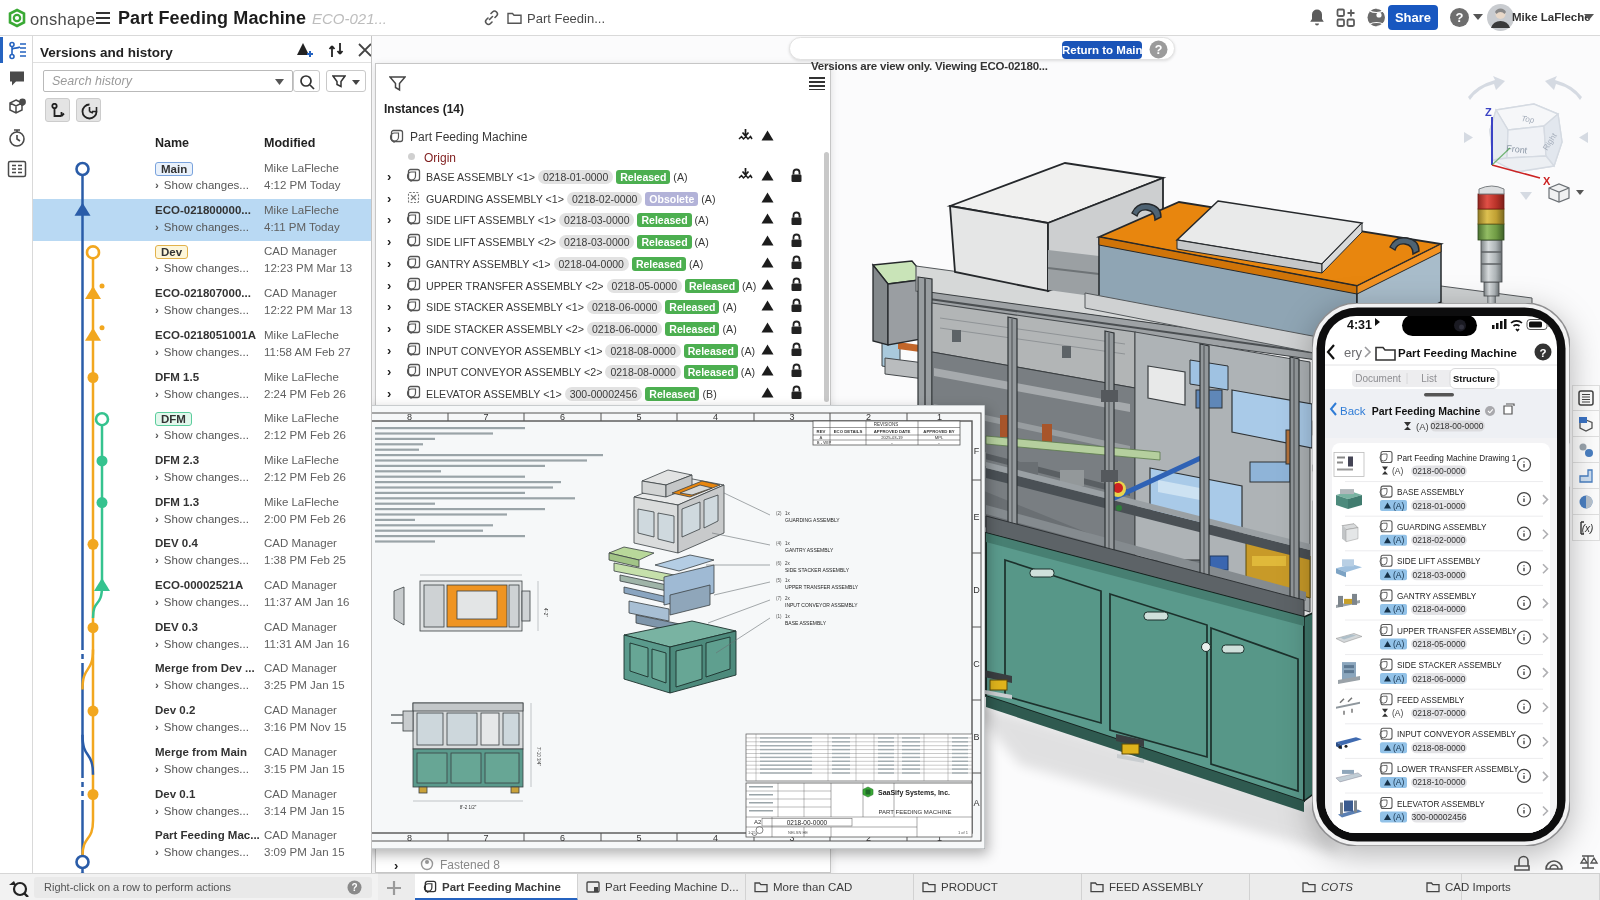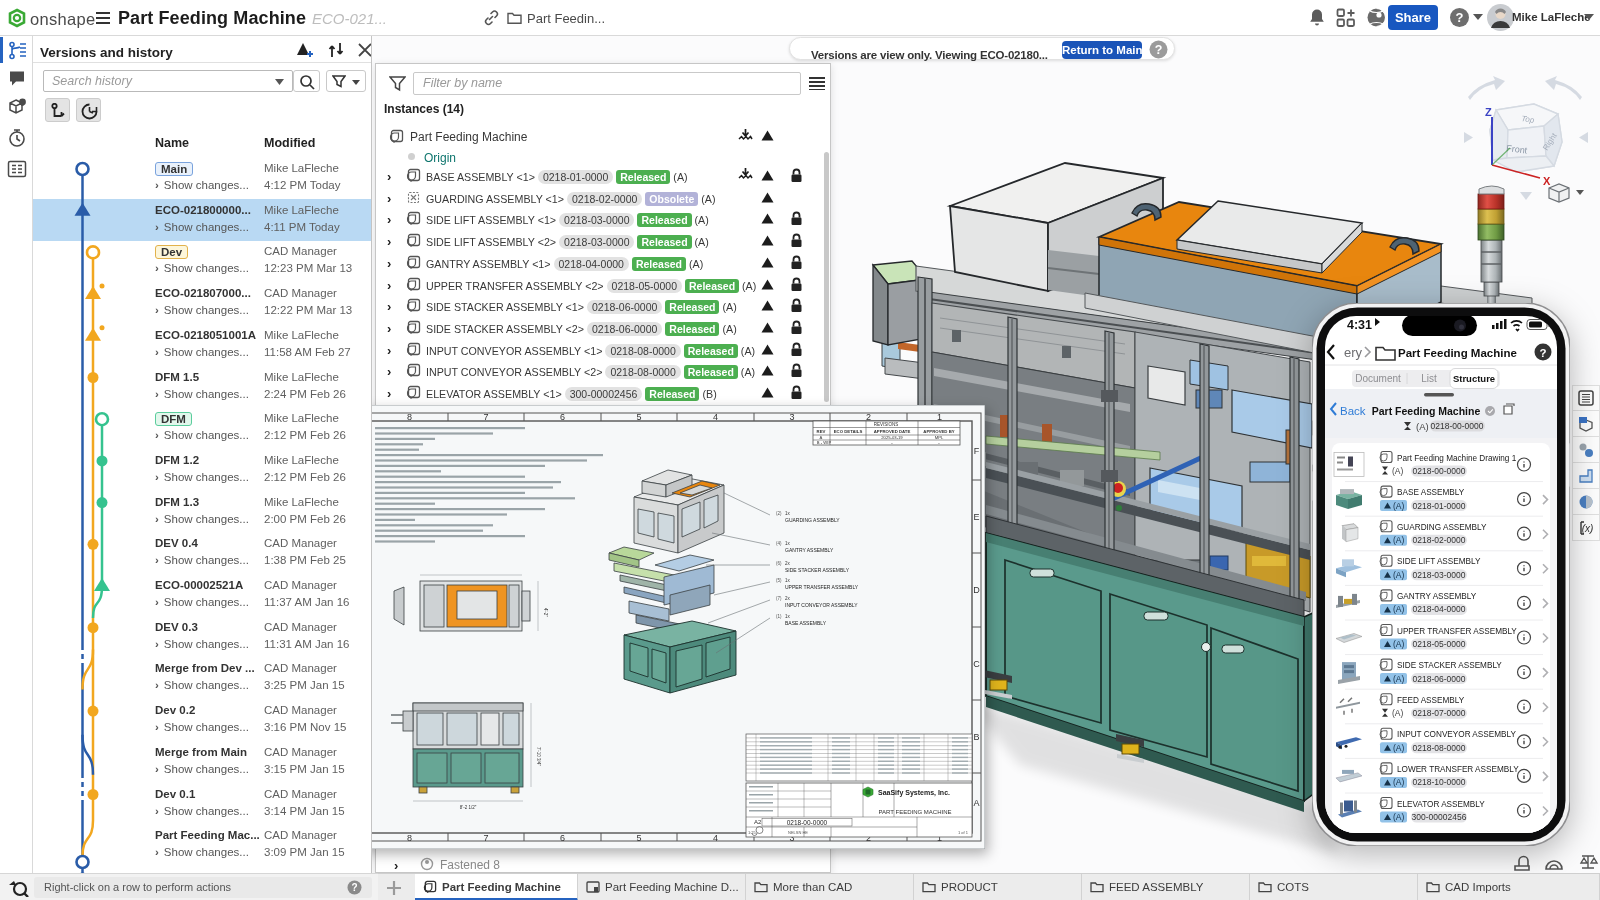--- a/index.html
+++ b/index.html
@@ -39,21 +39,21 @@
 
 
 #statusbar { left:0; top:873px; width:378px; height:27px; background:#f2f2f2; border-top:1px solid #d6d6d6; z-index:60; }
 #statusbox { position:absolute; left:34px; top:3px; width:338px; height:21px; background:#e9e9e9; border-radius:3px; font-size:11px; color:#555; line-height:21px; padding-left:10px;}
 #tabbar { left:378px; top:873px; width:1222px; height:27px; background:#ececec; border-top:1px solid #cfcfcf; z-index:60; }
 .tab { position:absolute; top:0; height:27px; border-right:1px solid #d2d2d2; font-size:11.5px; color:#3c3c3c; line-height:26px; white-space:nowrap; overflow:hidden;}
 .tab.active { background:#fff; border-bottom:3px solid #2563c0; font-weight:bold; }
 
 
 #notif { left:789px; top:37px; width:386px; height:23px; background:#fff; border:1px solid #e2e2e2; border-radius:12px; box-shadow:0 1px 3px rgba(0,0,0,0.12); z-index:30; }
-#notif .t { position:absolute; left:21px; top:11px; font-size:11.5px; font-weight:bold; color:#333; white-space:nowrap; letter-spacing:-0.2px; }
+#notif .t { position:absolute; left:21px; top:22px; font-size:11.5px; font-weight:bold; color:#333; white-space:nowrap; letter-spacing:-0.2px; }
 #rtm { position:absolute; left:272px; top:2.5px; width:80px; height:18px; background:#1a54b8; border-radius:4px; color:#fff; font-size:11.5px; font-weight:bold; text-align:center; line-height:18px; white-space:nowrap; }
 
 
 #ipanel { left:375px; top:63px; width:456px; height:810px; background:#fff; border:1px solid #c6c6c6; box-shadow:0 2px 8px rgba(0,0,0,0.12); z-index:20; overflow:hidden; }
 #ifilter { position:absolute; left:37px; top:8px; width:388px; height:23px; border:1px solid #c9c9c9; border-radius:2px; font-size:12.5px; font-style:italic; color:#9a9a9a; line-height:21px; padding-left:9px; }
 .irow { position:absolute; left:0; width:454px; height:22px; font-size:10.7px; color:#383838; white-space:nowrap; }
 .irow .chev { position:absolute; left:11px; top:3px; color:#222; font-size:13px; font-weight:bold;}
 .gbadge { display:inline-block; background:#e2e2e2; border-radius:7px; padding:0 5px; font-size:10.5px; color:#3b3b3b; height:14px; line-height:14px; }
 .rbadge { display:inline-block; background:#4caf50; border-radius:3px; padding:0 4px; font-size:10.5px; color:#fff; font-weight:bold; height:14px; line-height:14px;}
 .obadge { display:inline-block; background:#b2b2d8; border-radius:3px; padding:0 4px; font-size:10.5px; color:#fff; font-weight:bold; height:14px; line-height:14px;}
@@ -420,21 +420,21 @@
           <div class="by">Mike LaFleche</div>
           <div class="tm">2:24 PM Feb 26</div>
         </div>
         <div class="vrow" style="top:372.20000000000005px">
           <div class="nm"><span class="badge b-dfm">DFM</span></div>
           <div class="sc">Show changes...</div>
           <div class="by">Mike LaFleche</div>
           <div class="tm">2:12 PM Feb 26</div>
         </div>
         <div class="vrow" style="top:413.90000000000003px">
-          <div class="nm">DFM 1.2</div>
+          <div class="nm">DFM 2.3</div>
           <div class="sc">Show changes...</div>
           <div class="by">Mike LaFleche</div>
           <div class="tm">2:12 PM Feb 26</div>
         </div>
         <div class="vrow" style="top:455.6px">
           <div class="nm">DFM 1.3</div>
           <div class="sc">Show changes...</div>
           <div class="by">Mike LaFleche</div>
           <div class="tm">2:00 PM Feb 26</div>
         </div>
@@ -495,21 +495,20 @@
     <svg class="abs" style="left:359px;top:2px" width="19" height="19" viewBox="0 0 19 19">
         <circle cx="9.5" cy="9.5" r="9" fill="#9b9b9b"></circle>
         <text x="9.5" y="14" font-size="12.5" font-weight="bold" fill="#fff" text-anchor="middle">?</text>
       </svg>
   </div>
 
   <div class="abs" id="ipanel">
     <svg class="abs" style="left:13px;top:12px" width="17" height="16" viewBox="0 0 17 16">
         <path d="M1 1 h15 L10.5 7.5 v6.5 l-4 -2.5 v-4 Z" fill="none" stroke="#444" stroke-width="1.5"></path>
       </svg>
-    <div id="ifilter">Filter by name</div>
     <svg class="abs" style="left:433px;top:12px" width="16" height="14">
         <path d="M0 2h16M0 6h16M0 10h16M0 14h16" stroke="#333" stroke-width="2"></path>
       </svg>
     <div class="abs" style="left:8px;top:38px;font-size:12px;font-weight:bold;color:#222;">Instances (14)</div>
     <div id="irows">
         <div class="irow" style="top:63px">
           <span style="position:absolute;left:13px;top:2px"><svg width="15" height="15" viewBox="0 0 15 15" style="vertical-align:-3px">
               <rect x="2.5" y="1.5" width="11" height="11" rx="2" fill="#fff" stroke="#555" stroke-width="1.3"></rect>
               <path d="M5.5 4 a4 4 0 1 0 4 4 v-4 z" fill="none" stroke="#555" stroke-width="1.2"></path>
               <path d="M1.5 9.5 l4 4" stroke="#555" stroke-width="1.3"></path>
@@ -518,21 +517,21 @@
           <span style="position:absolute;left:362px;top:2px"><svg width="15" height="14" viewBox="0 0 15 14">
               <path d="M7.5 0 v6 M4.5 3.5 L7.5 7 L10.5 3.5" stroke="#1c1c1c" stroke-width="1.7" fill="none"></path>
               <path d="M1 10 l2.5-2.5 2 2.5 2.5-2.5 2 2.5 2.5-2.5 1.5 2.5" stroke="#1c1c1c" stroke-width="1.5" fill="none"></path>
             </svg></span>
           <span style="position:absolute;left:385px;top:3px"><svg width="13" height="11" viewBox="0 0 13 11">
               <path d="M6.5 0.5 L12.5 10.5 H0.5 Z" fill="#1c1c1c"></path>
             </svg></span>
         </div>
         <div class="irow" style="top:84px">
           <span style="position:absolute;left:32px;top:5px;width:7px;height:7px;border-radius:50%;background:#d0d0d0;"></span>
-          <span style="position:absolute;left:48px;top:3px;color:#0f766e;font-size:12px;">Origin</span>
+          <span style="position:absolute;left:48px;top:3px;color:#7f1d1d;font-size:12px;">Origin</span>
         </div>
         <div class="irow" style="top:102px">
           <span class="chev">›</span>
           <span style="position:absolute;left:30px;top:2px"><svg width="15" height="15" viewBox="0 0 15 15" style="vertical-align:-3px">
               <rect x="2.5" y="1.5" width="11" height="11" rx="2" fill="#fff" stroke="#555" stroke-width="1.3"></rect>
               <path d="M5.5 4 a4 4 0 1 0 4 4 v-4 z" fill="none" stroke="#555" stroke-width="1.2"></path>
               <path d="M1.5 9.5 l4 4" stroke="#555" stroke-width="1.3"></path>
             </svg></span>
           <span style="position:absolute;left:50px;top:4px;">BASE ASSEMBLY &lt;1&gt; <span class="gbadge">0218-01-0000</span> <span class="rbadge">Released</span> (A)</span>
           <span style="position:absolute;left:362px;top:2px"><svg width="15" height="14" viewBox="0 0 15 14">
@@ -1291,21 +1290,21 @@
         </svg>Part Feeding Machine D...</div>
       <div class="tab " style="left:368px;width:168px;padding-left:8px;"><svg width="14" height="12" viewBox="0 0 14 12" style="vertical-align:-2px;margin-right:5px">
           <path d="M1 2 h4.5 l1.3 1.6 h6.2 v7 h-12 z" fill="none" stroke="#444" stroke-width="1.3"></path>
         </svg>More than CAD</div>
       <div class="tab " style="left:536px;width:168px;padding-left:8px;"><svg width="14" height="12" viewBox="0 0 14 12" style="vertical-align:-2px;margin-right:5px">
           <path d="M1 2 h4.5 l1.3 1.6 h6.2 v7 h-12 z" fill="none" stroke="#444" stroke-width="1.3"></path>
         </svg>PRODUCT</div>
       <div class="tab " style="left:704px;width:168px;padding-left:8px;"><svg width="14" height="12" viewBox="0 0 14 12" style="vertical-align:-2px;margin-right:5px">
           <path d="M1 2 h4.5 l1.3 1.6 h6.2 v7 h-12 z" fill="none" stroke="#444" stroke-width="1.3"></path>
         </svg>FEED ASSEMBLY</div>
-      <div class="tab " style="left:872px;width:168px;padding-left:8px;"><svg width="14" height="12" viewBox="0 0 14 12" style="vertical-align:-2px;margin-right:5px">
+      <div class="tab " style="left:916px;width:168px;padding-left:8px;font-style:italic;"><svg width="14" height="12" viewBox="0 0 14 12" style="vertical-align:-2px;margin-right:5px">
           <path d="M1 2 h4.5 l1.3 1.6 h6.2 v7 h-12 z" fill="none" stroke="#444" stroke-width="1.3"></path>
         </svg>COTS</div>
       <div class="tab " style="left:1040px;width:182px;padding-left:8px;"><svg width="14" height="12" viewBox="0 0 14 12" style="vertical-align:-2px;margin-right:5px">
           <path d="M1 2 h4.5 l1.3 1.6 h6.2 v7 h-12 z" fill="none" stroke="#444" stroke-width="1.3"></path>
         </svg>CAD Imports</div>
     </div>
 
 </div>
 
 </body></html>

